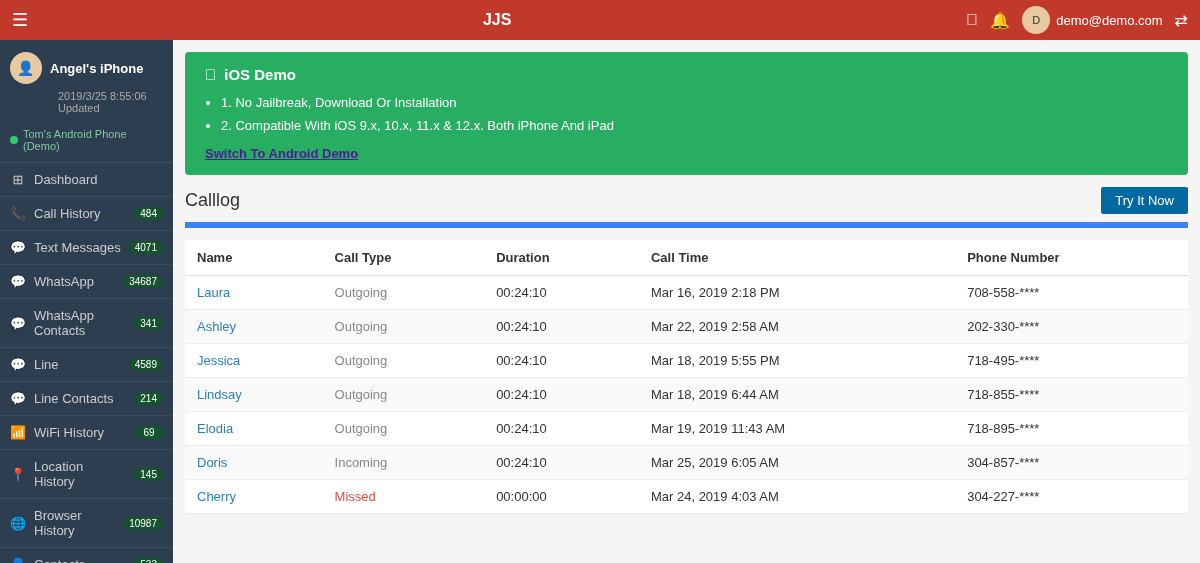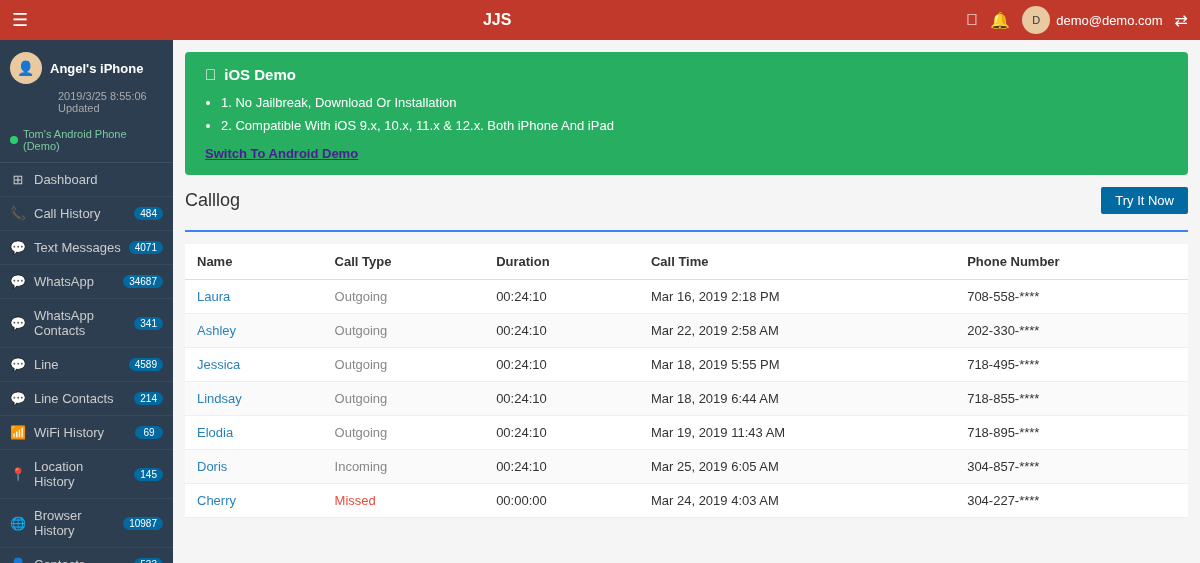--- a/index.html
+++ b/index.html
@@ -90,21 +90,21 @@
       align-items: center;
       padding: 9px 10px;
       cursor: pointer;
       color: #ccc;
       border-bottom: 1px solid #3a4a5c;
       font-size: 13px;
       gap: 8px;
     }
     .sidebar-item-label { flex: 1; }
     .sidebar-badge {
-      background: #0369a1;
+      background: #14532d;
       color: white;
       border-radius: 10px;
       padding: 1px 6px;
       font-size: 10px;
       min-width: 28px;
       text-align: center;
     }
     .sidebar-item-icon { width: 16px; text-align: center; font-size: 13px; }
 
     
@@ -137,22 +137,22 @@
       cursor: pointer;
     }
 
     
     .calllog-section { padding: 0 12px 12px; }
     .calllog-header {
       display: flex;
       align-items: center;
       justify-content: space-between;
       margin-bottom: 12px;
-      border-bottom: 2px solid #3b82f6;
-      padding-bottom: 16px;
+      border-bottom: 6px solid #3b82f6;
+      padding-bottom: 8px;
     }
     .calllog-title { font-size: 18px; color: #333; font-weight: normal; }
     .try-it-now {
       background: #0369a1;
       color: white;
       border: none;
       padding: 6px 14px;
       font-size: 13px;
       cursor: pointer;
       border-radius: 2px;

